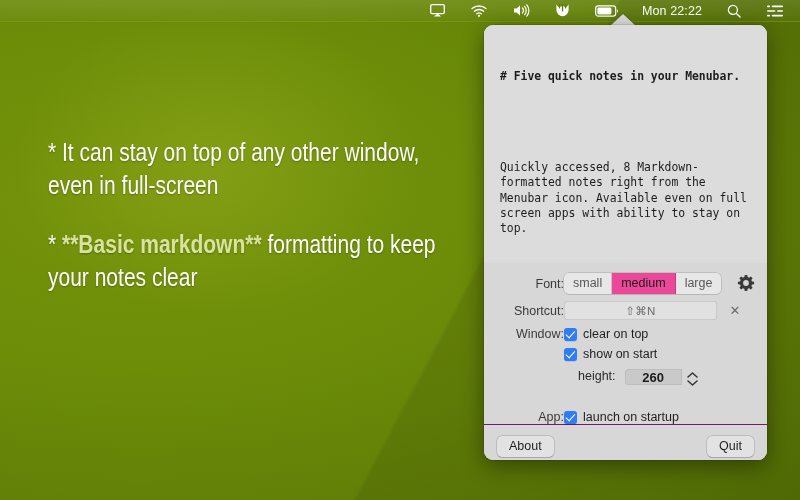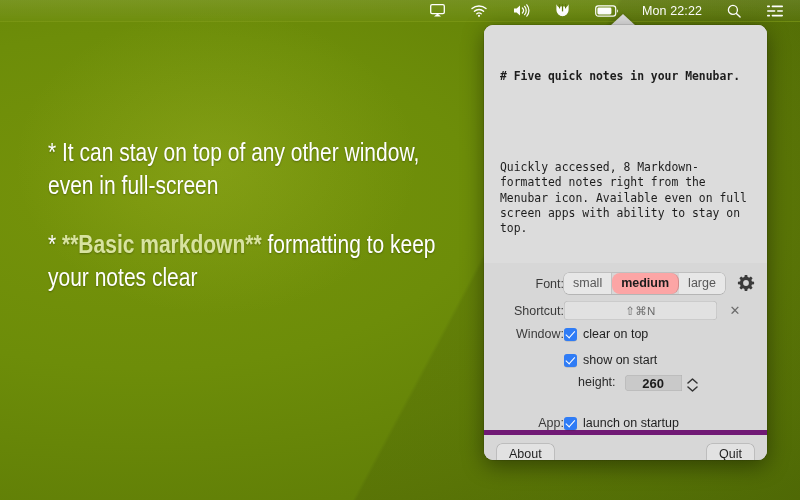--- a/index.html
+++ b/index.html
@@ -119,24 +119,23 @@
   .seg{
     padding:2px 9px 3px 9px;
     background:#e7e7e7;
     color:#585858;
     font-size:12.5px;
     border-right:0.5px solid rgba(0,0,0,0.16);
     line-height:16px;
   }
   .seg:last-child{ border-right:none; }
   .seg.active{
-    background:#fca5a5;
+    background:#ec4899;
     color:#1c1c1c;
-    font-weight:bold;
-    border-radius:8px;
+    font-weight:normal;
   }
 
   
   #shortcut-field{
     flex:1; max-width:153px;
     height:19px;
     background:#e1e1e1;
     border-radius:4px;
     box-shadow:inset 0 0 0 0.5px rgba(0,0,0,0.2);
     display:flex; align-items:center; justify-content:center;
@@ -189,21 +188,21 @@
   #gear-button{
     position:absolute; right:12px; top:11px;
     width:18px; height:18px;
     color:#3a3a3a;
   }
 
   
   #panel-footer{
     flex:0 0 44px;
     background:#d7d7d7;
-    border-top:5px solid #701a75;
+    border-top:1px solid #701a75;
     display:flex; align-items:center; justify-content:space-between;
     padding:0 13px;
   }
   .pbtn{
     background:#e2e2e2;
     border-radius:5px;
     box-shadow:0 0 0 0.5px rgba(0,0,0,0.22), 0 0.5px 0.8px rgba(0,0,0,0.13);
     padding:2px 12px 3px 12px;
     font-size:12.5px; color:#1f1f1f;
     line-height:16px;
@@ -308,21 +307,21 @@
         <div class="seg">large</div>
       </div>
     </div>
 
     <div class="row">
       <div class="row-label">Shortcut:</div>
       <div id="shortcut-field">⇧⌘N</div>
       <div id="shortcut-clear">✕</div>
     </div>
 
-    <div class="row" style="margin-bottom:12px;">
+    <div class="row" style="margin-bottom:6px;">
       <div class="row-label">Window:</div>
       <div class="cbrow" style="margin-bottom:0;">
         <div class="checkbox"></div>
         <div class="cb-label">clear on top</div>
       </div>
     </div>
 
     <div class="cbrow indent">
       <div class="checkbox"></div>
       <div class="cb-label">show on start</div>

